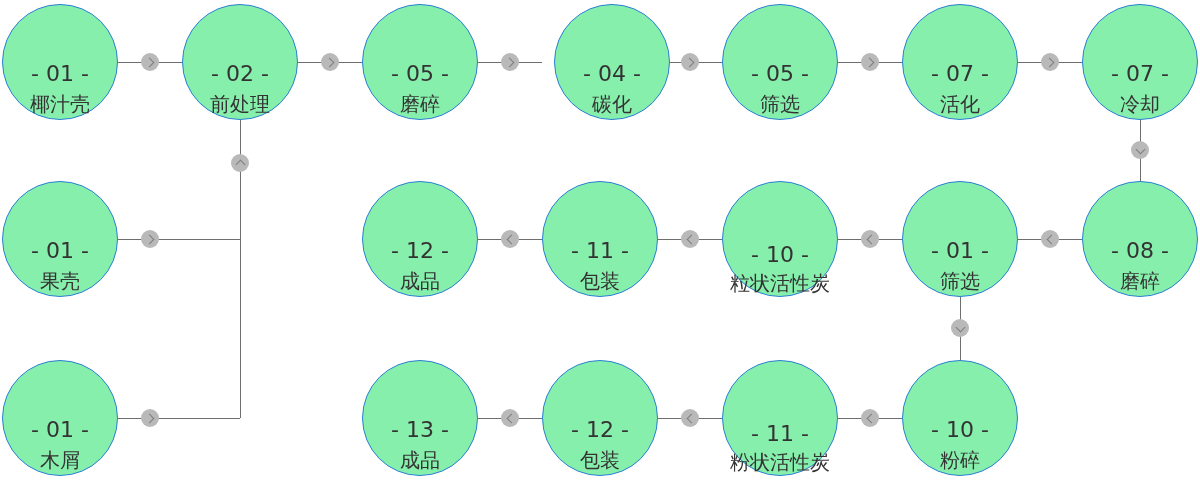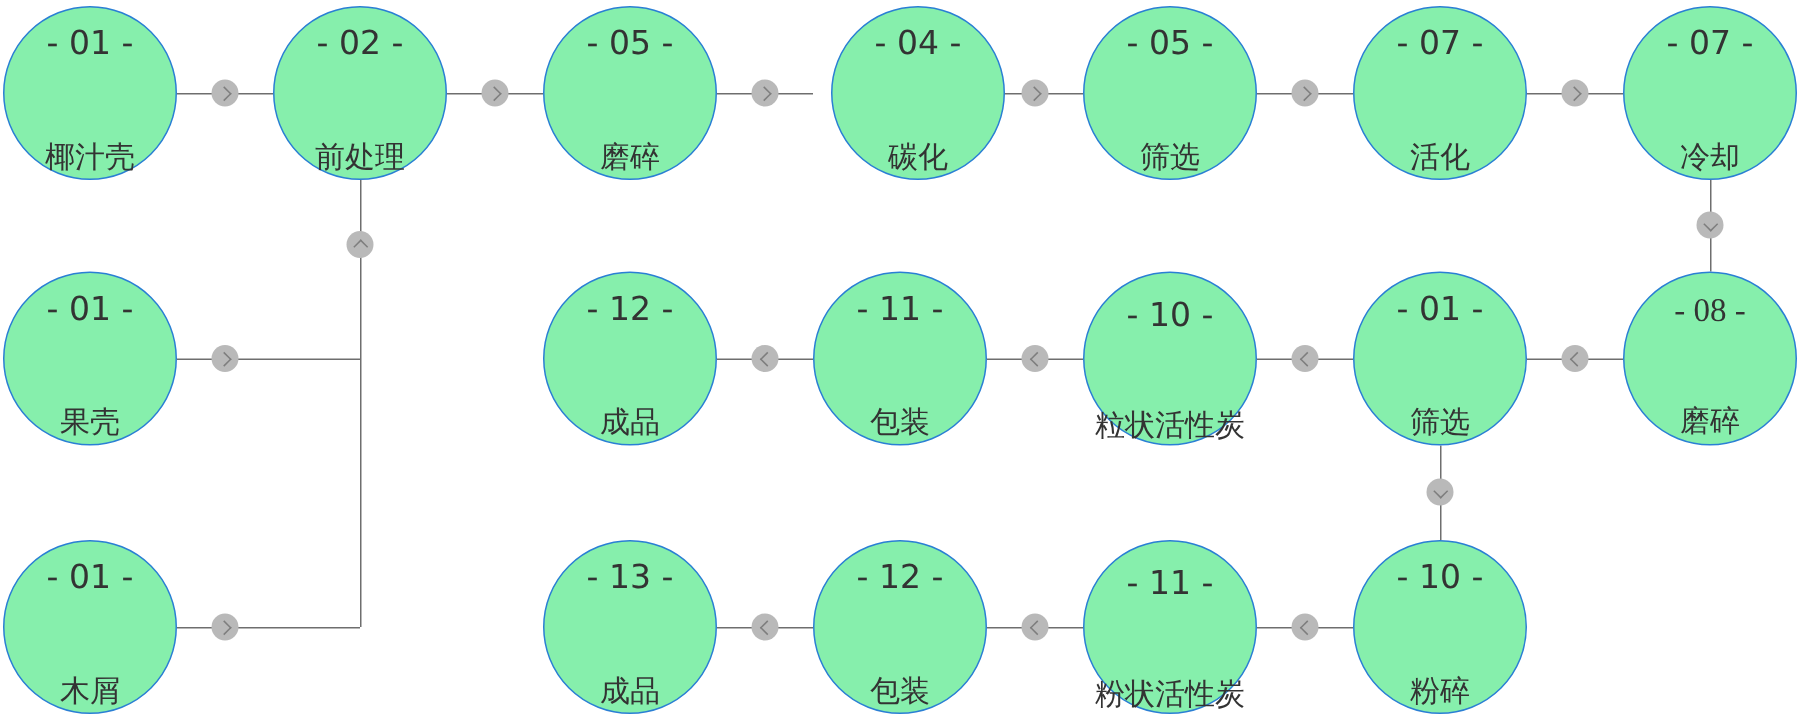--- a/index.html
+++ b/index.html
@@ -24,21 +24,20 @@
     font-size:22px;
     color:var(--node-text,#333333);
     line-height:30px;
     white-space:pre;
   }
   .node .label{
     font-size:20px;
     color:var(--node-text,#333333);
     line-height:30px;
     white-space:nowrap;
-    margin-top:44px;
   }
   .node .label.small{font-size:20px;line-height:26px;}
   .cline{
     position:absolute;
     background:var(--line,#6e6e6e);
     z-index:1;
   }
   .arrow{
     position:absolute;
     width:18px;height:18px;
@@ -175,21 +174,21 @@
       <div class="label">包装</div>
     </div>
     <div class="node" style="left: 722px; top: 181px; width: 116px; height: 116px;">
       <div class="num">- 10 -</div>
       <div class="label small">粒状活性炭</div>
     </div>
     <div class="node" style="left: 902px; top: 181px; width: 116px; height: 116px;">
       <div class="num">- 01 -</div>
       <div class="label">筛选</div>
     </div>
-    <div class="node" style="left: 1082px; top: 181px; width: 116px; height: 116px; font-family: Liberation Serif, serif;">
+    <div class="node" style="left: 1082px; top: 181px; width: 116px; height: 116px;">
       <div class="num">- 08 -</div>
       <div class="label">磨碎</div>
     </div>
     <div class="node" style="left: 2px; top: 360px; width: 116px; height: 116px;">
       <div class="num">- 01 -</div>
       <div class="label">木屑</div>
     </div>
     <div class="node" style="left: 362px; top: 360px; width: 116px; height: 116px;">
       <div class="num">- 13 -</div>
       <div class="label">成品</div>

